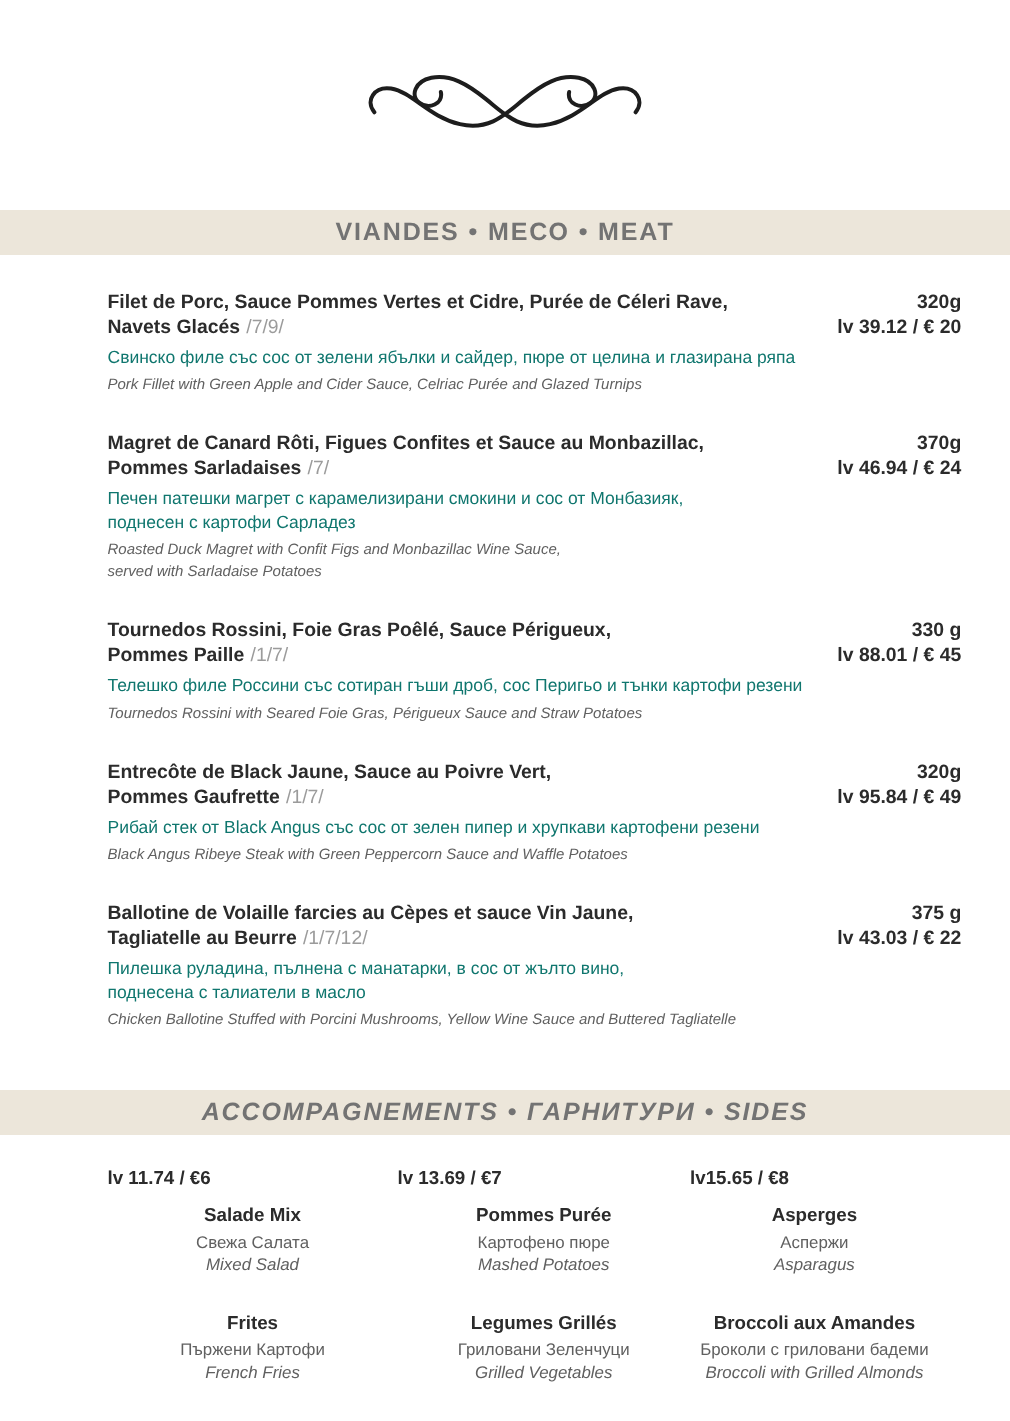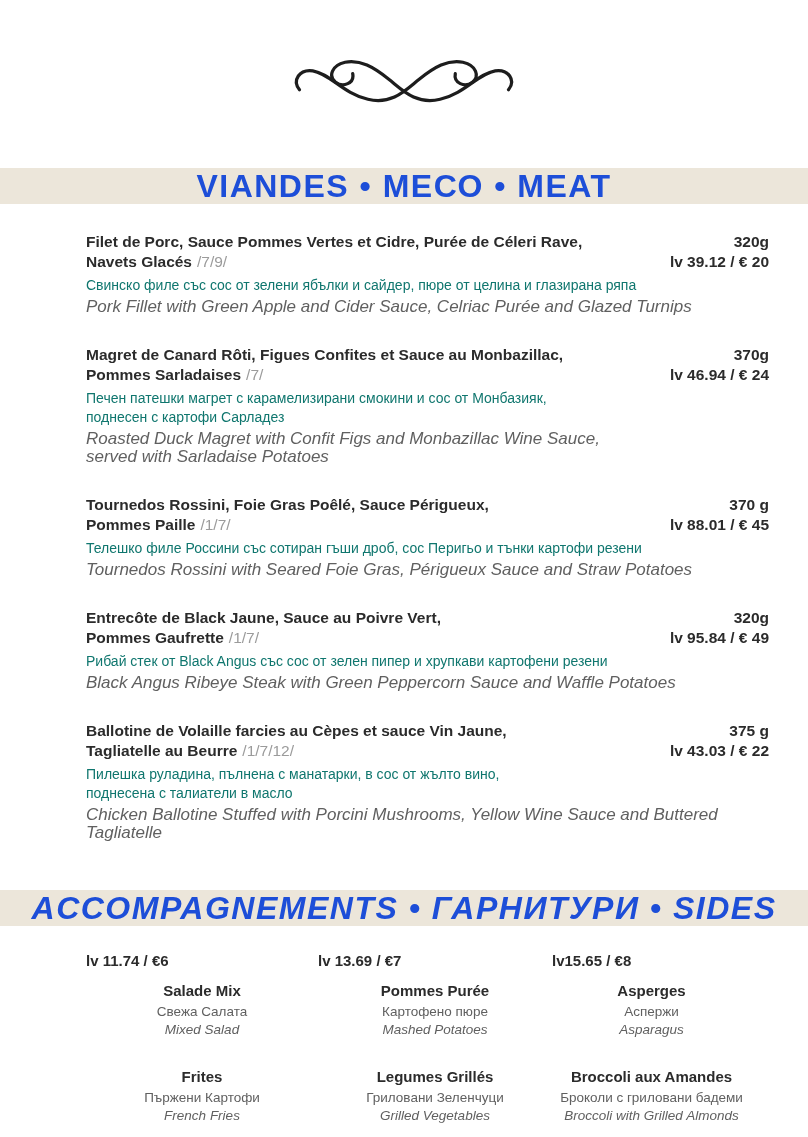--- a/index.html
+++ b/index.html
@@ -22,24 +22,24 @@
   .ornament svg { display: block; width: 100%; height: auto; }
   .band {
     margin-top: 44px;
     height: 36px;
     background: #ece6da;
     display: flex;
     align-items: center;
     justify-content: center;
   }
   .band-title {
-    font-size: 32px;
+    font-size: 20px;
     font-weight: bold;
     letter-spacing: 1.5px;
-    color: #1d4ed8;
+    color: #737373;
     white-space: nowrap;
   }
   .content {
     padding: 28px 39px 0 86px;
   }
   .item + .item { margin-top: 29px; }
   .item-head {
     display: flex;
     justify-content: space-between;
     align-items: flex-start;
@@ -68,21 +68,21 @@
   }
   .desc-bg {
     margin-top: 4px;
     font-size: 14px;
     line-height: 19px;
     color: #0f766e;
     white-space: pre-line;
   }
   .desc-en {
     margin-top: 3px;
-    font-size: 17px;
+    font-size: 12px;
     line-height: 18px;
     font-style: italic;
     color: #606060;
     white-space: pre-line;
   }
   .band2 { margin-top: 48px; font-style: italic; }
   .sides {
     padding: 26px 57px 0 86px;
     display: grid;
     grid-template-columns: 232px 234px auto;
@@ -163,21 +163,21 @@
 served with Sarladaise Potatoes</div>
     </div>
 
     <div class="item">
       <div class="item-head">
         <div class="item-title">
           <span>Tournedos Rossini, Foie Gras Poêlé, Sauce Périgueux,</span><br>
           <span>Pommes Paille</span><span class="allergens">/1/7/</span>
         </div>
         <div class="item-price">
-          <div>370 g</div>
+          <div>330 g</div>
           <div>lv 88.01 / € 45</div>
         </div>
       </div>
       <div class="desc-bg">Телешко филе Россини със сотиран гъши дроб, сос Перигьо и тънки картофи резени</div>
       <div class="desc-en">Tournedos Rossini with Seared Foie Gras, Périgueux Sauce and Straw Potatoes</div>
     </div>
 
     <div class="item">
       <div class="item-head">
         <div class="item-title">

